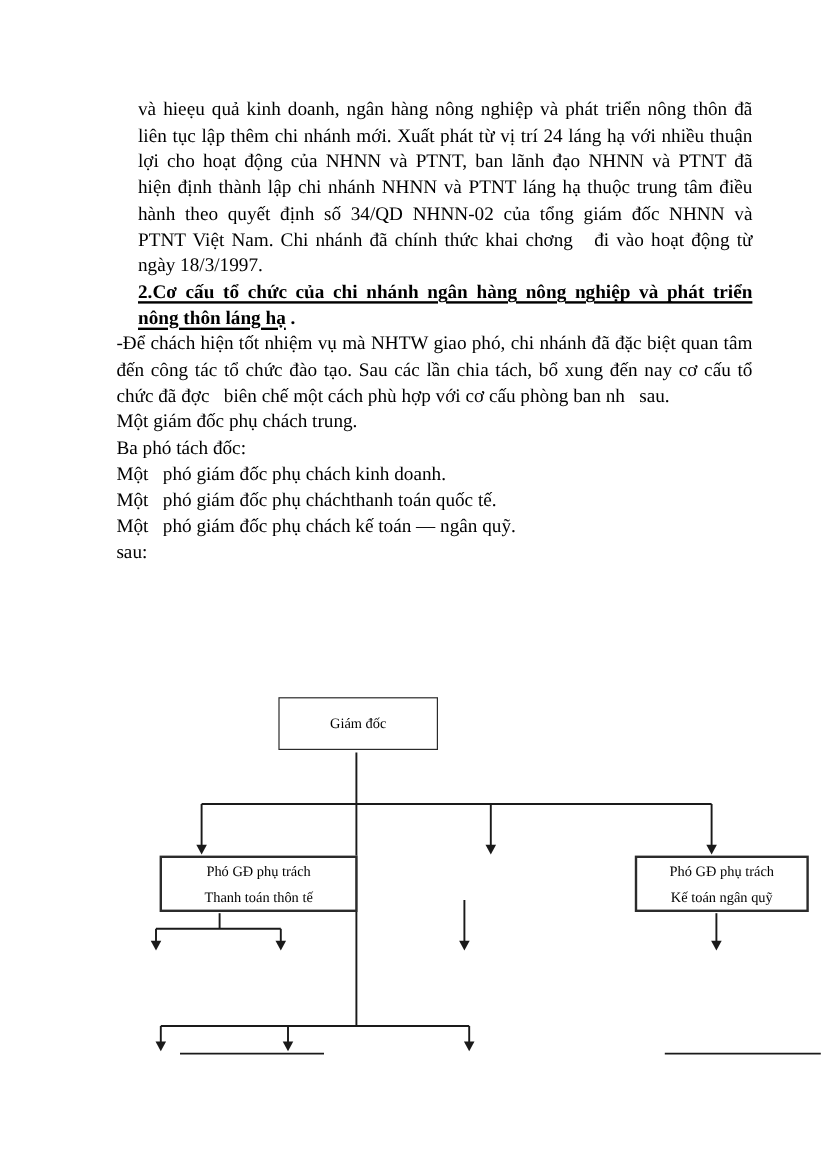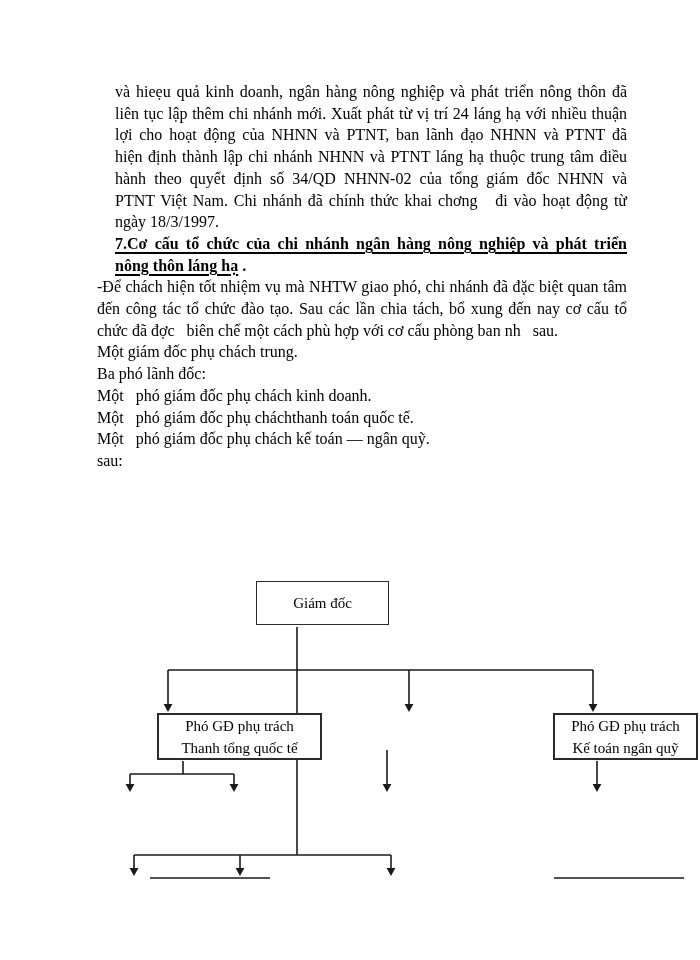--- a/index.html
+++ b/index.html
@@ -20,51 +20,51 @@
   .u{
     text-decoration:underline;
     text-decoration-thickness:1.6px;
     text-underline-offset:3px;
   }
   .diagram{position:absolute;left:0;top:560px;width:700px;height:400px;}
   .connectors{position:absolute;left:0;top:0;}
   .node{
     position:absolute;background:#fff;
     display:flex;flex-direction:column;justify-content:center;align-items:center;
-    text-align:center;font-size:15px;line-height:22px;margin-left:24px;
+    text-align:center;font-size:12px;line-height:22px;
   }
   .node-director{left:232px;top:21px;width:131px;height:42px;border:1.5px solid #2b2b2b;}
   .node-left{left:133px;top:153px;width:161px;height:43px;border:2px solid #2b2b2b;}
   .node-right{left:529px;top:153px;width:141px;height:43px;border:2px solid #2b2b2b;}
 </style>
 </head>
 <body>
 
 <div class="textcol">
   <div class="ln j m1">và hieẹu quả kinh doanh, ngân hàng nông nghiệp và phát triển nông thôn đã</div>
   <div class="ln j m1">liên tục lập thêm chi nhánh mới. Xuất phát từ vị trí 24 láng hạ với nhiều thuận</div>
   <div class="ln j m1">lợi cho hoạt động của NHNN và PTNT, ban lãnh đạo NHNN và PTNT đã</div>
   <div class="ln j m1">hiện định thành lập chi nhánh NHNN và PTNT láng hạ thuộc trung tâm điều</div>
   <div class="ln j m1">hành theo quyết định số 34/QD NHNN-02 của tổng giám đốc NHNN và</div>
   <div class="ln j m1">PTNT Việt Nam. Chi nhánh đã chính thức khai chơng&nbsp;&nbsp; đi vào hoạt động từ</div>
   <div class="ln m1">ngày 18/3/1997.</div>
 
   <div class="ln j m1 b">
-    <span class="u">7.Cơ cấu tổ chức của chi nhánh ngân hàng nông nghiệp và phát triển</span>
+    <span class="u">2.Cơ cấu tổ chức của chi nhánh ngân hàng nông nghiệp và phát triển</span>
   </div>
   <div class="ln m1 b">
     <span class="u">nông thôn láng hạ</span><span>&nbsp;.</span>
   </div>
 
   <div class="ln j">-Để chách hiện tốt nhiệm vụ mà NHTW giao phó, chi nhánh đã đặc biệt quan tâm</div>
   <div class="ln j">đến công tác tổ chức đào tạo. Sau các lần chia tách, bổ xung đến nay cơ cấu tổ</div>
   <div class="ln">chức đã đợc&nbsp;&nbsp; biên chế một cách phù hợp với cơ cấu phòng ban nh&nbsp;&nbsp; sau.</div>
 
   <div class="ln">Một giám đốc phụ chách trung.</div>
-  <div class="ln">Ba phó lãnh đốc:</div>
+  <div class="ln">Ba phó tách đốc:</div>
   <div class="ln">Một&nbsp;&nbsp; phó giám đốc phụ chách kinh doanh.</div>
   <div class="ln">Một&nbsp;&nbsp; phó giám đốc phụ cháchthanh toán quốc tế.</div>
   <div class="ln">Một&nbsp;&nbsp; phó giám đốc phụ chách kế toán — ngân quỹ.</div>
   <div class="ln">sau:</div>
 </div>
 
 <div class="diagram">
   <svg class="connectors" width="700" height="400" viewBox="0 0 700 400">
     <g stroke="#1a1a1a" stroke-width="1.6" fill="none">
       <line x1="297" y1="67" x2="297" y2="295"></line>
@@ -98,20 +98,20 @@
       <polygon points="386.6,308 395.4,308 391,316"></polygon>
     </g>
   </svg>
 
   <div class="node node-director">
     <div>Giám đốc</div>
   </div>
 
   <div class="node node-left">
     <div>Phó GĐ phụ trách</div>
-    <div>Thanh tổng quốc tế</div>
+    <div>Thanh toán thôn tế</div>
   </div>
 
   <div class="node node-right">
     <div>Phó GĐ phụ trách</div>
     <div>Kế toán ngân quỹ</div>
   </div>
 </div>
 
 </body></html>

